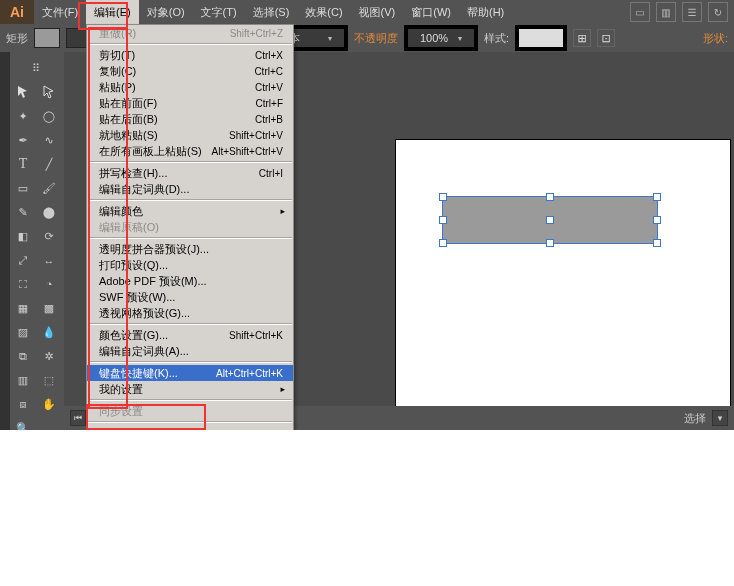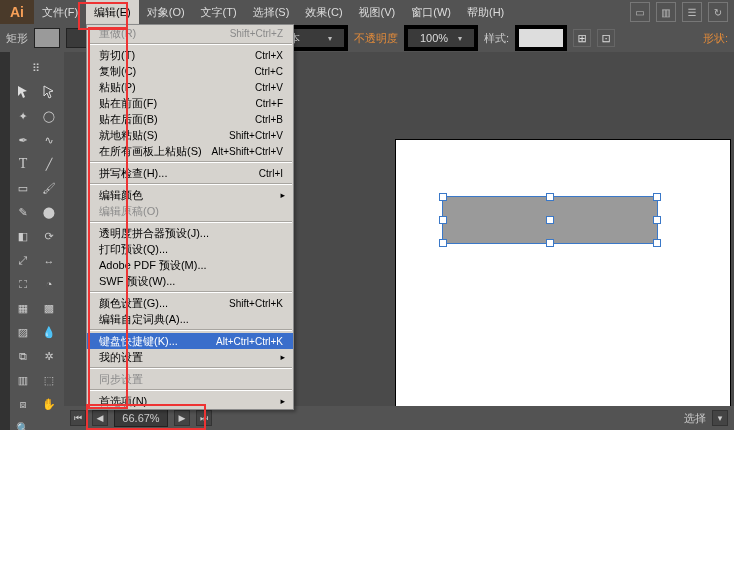--- a/index.html
+++ b/index.html
@@ -243,40 +243,46 @@
       </div>
       <div class="dd-item">
         <span>在所有画板上粘贴(S)</span>
         <span class="dd-sc">Alt+Shift+Ctrl+V</span>
       </div>
       <div class="dd-sep"></div>
       <div class="dd-item">
         <span>拼写检查(H)...</span>
         <span class="dd-sc">Ctrl+I</span>
       </div>
+      <div class="dd-item">
+        <span>编辑自定词典(D)...</span>
+      </div>
       <div class="dd-sep"></div>
       <div class="dd-item">
         <span>编辑颜色</span>
         <span class="sub">▸</span>
       </div>
       <div class="dd-item disabled">
         <span>编辑原稿(O)</span>
       </div>
       <div class="dd-sep"></div>
       <div class="dd-item">
         <span>透明度拼合器预设(J)...</span>
       </div>
       <div class="dd-item">
         <span>打印预设(Q)...</span>
       </div>
       <div class="dd-item">
         <span>Adobe PDF 预设(M)...</span>
       </div>
       <div class="dd-item">
         <span>SWF 预设(W)...</span>
+      </div>
+      <div class="dd-item">
+        <span>透视网格预设(G)...</span>
       </div>
       <div class="dd-sep"></div>
       <div class="dd-item">
         <span>颜色设置(G)...</span>
         <span class="dd-sc">Shift+Ctrl+K</span>
       </div>
       <div class="dd-item">
         <span>编辑自定词典(A)...</span>
       </div>
       <div class="dd-sep"></div>

